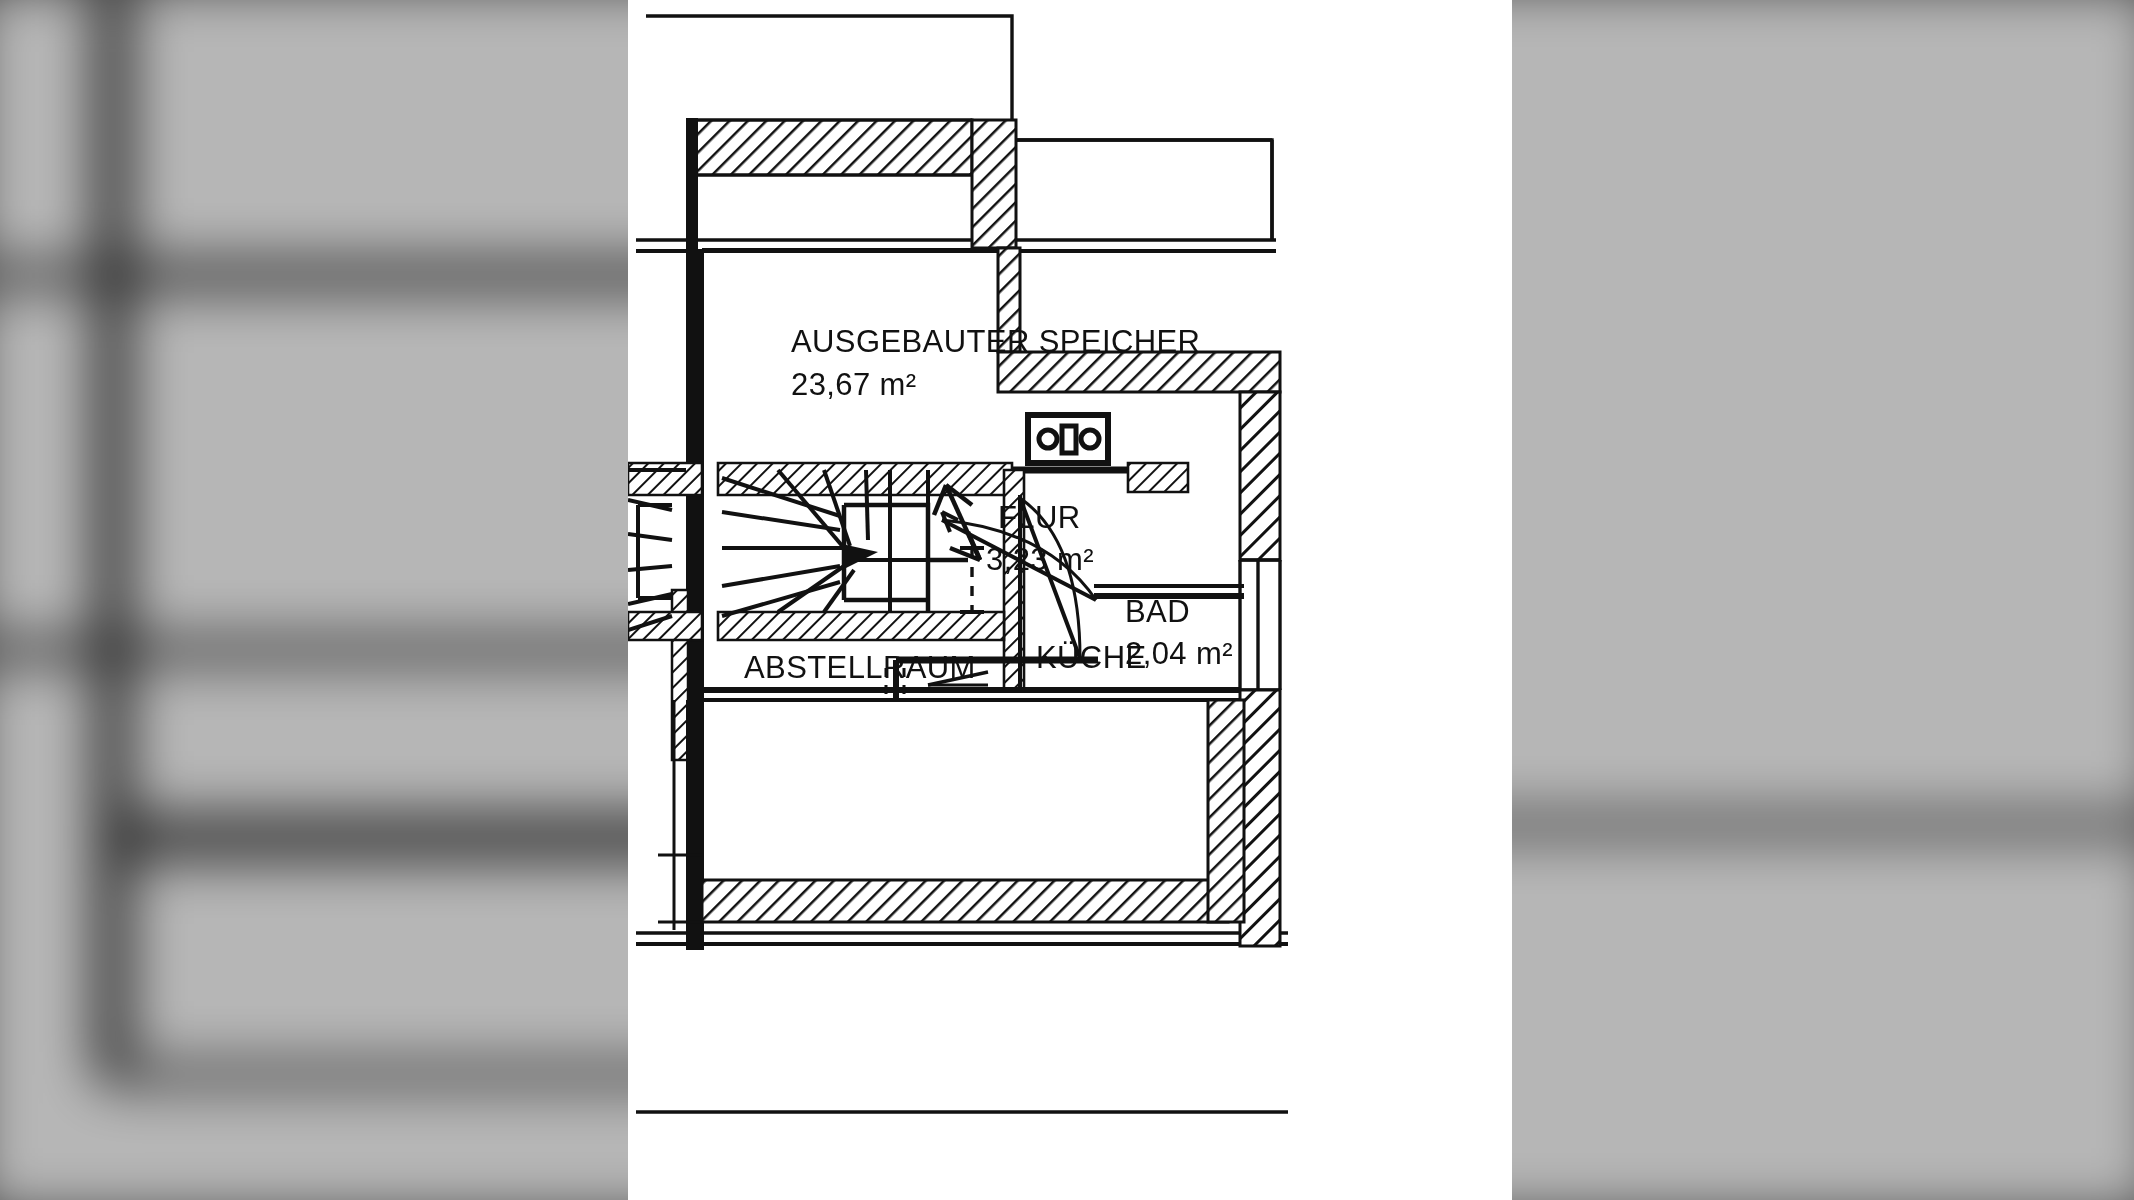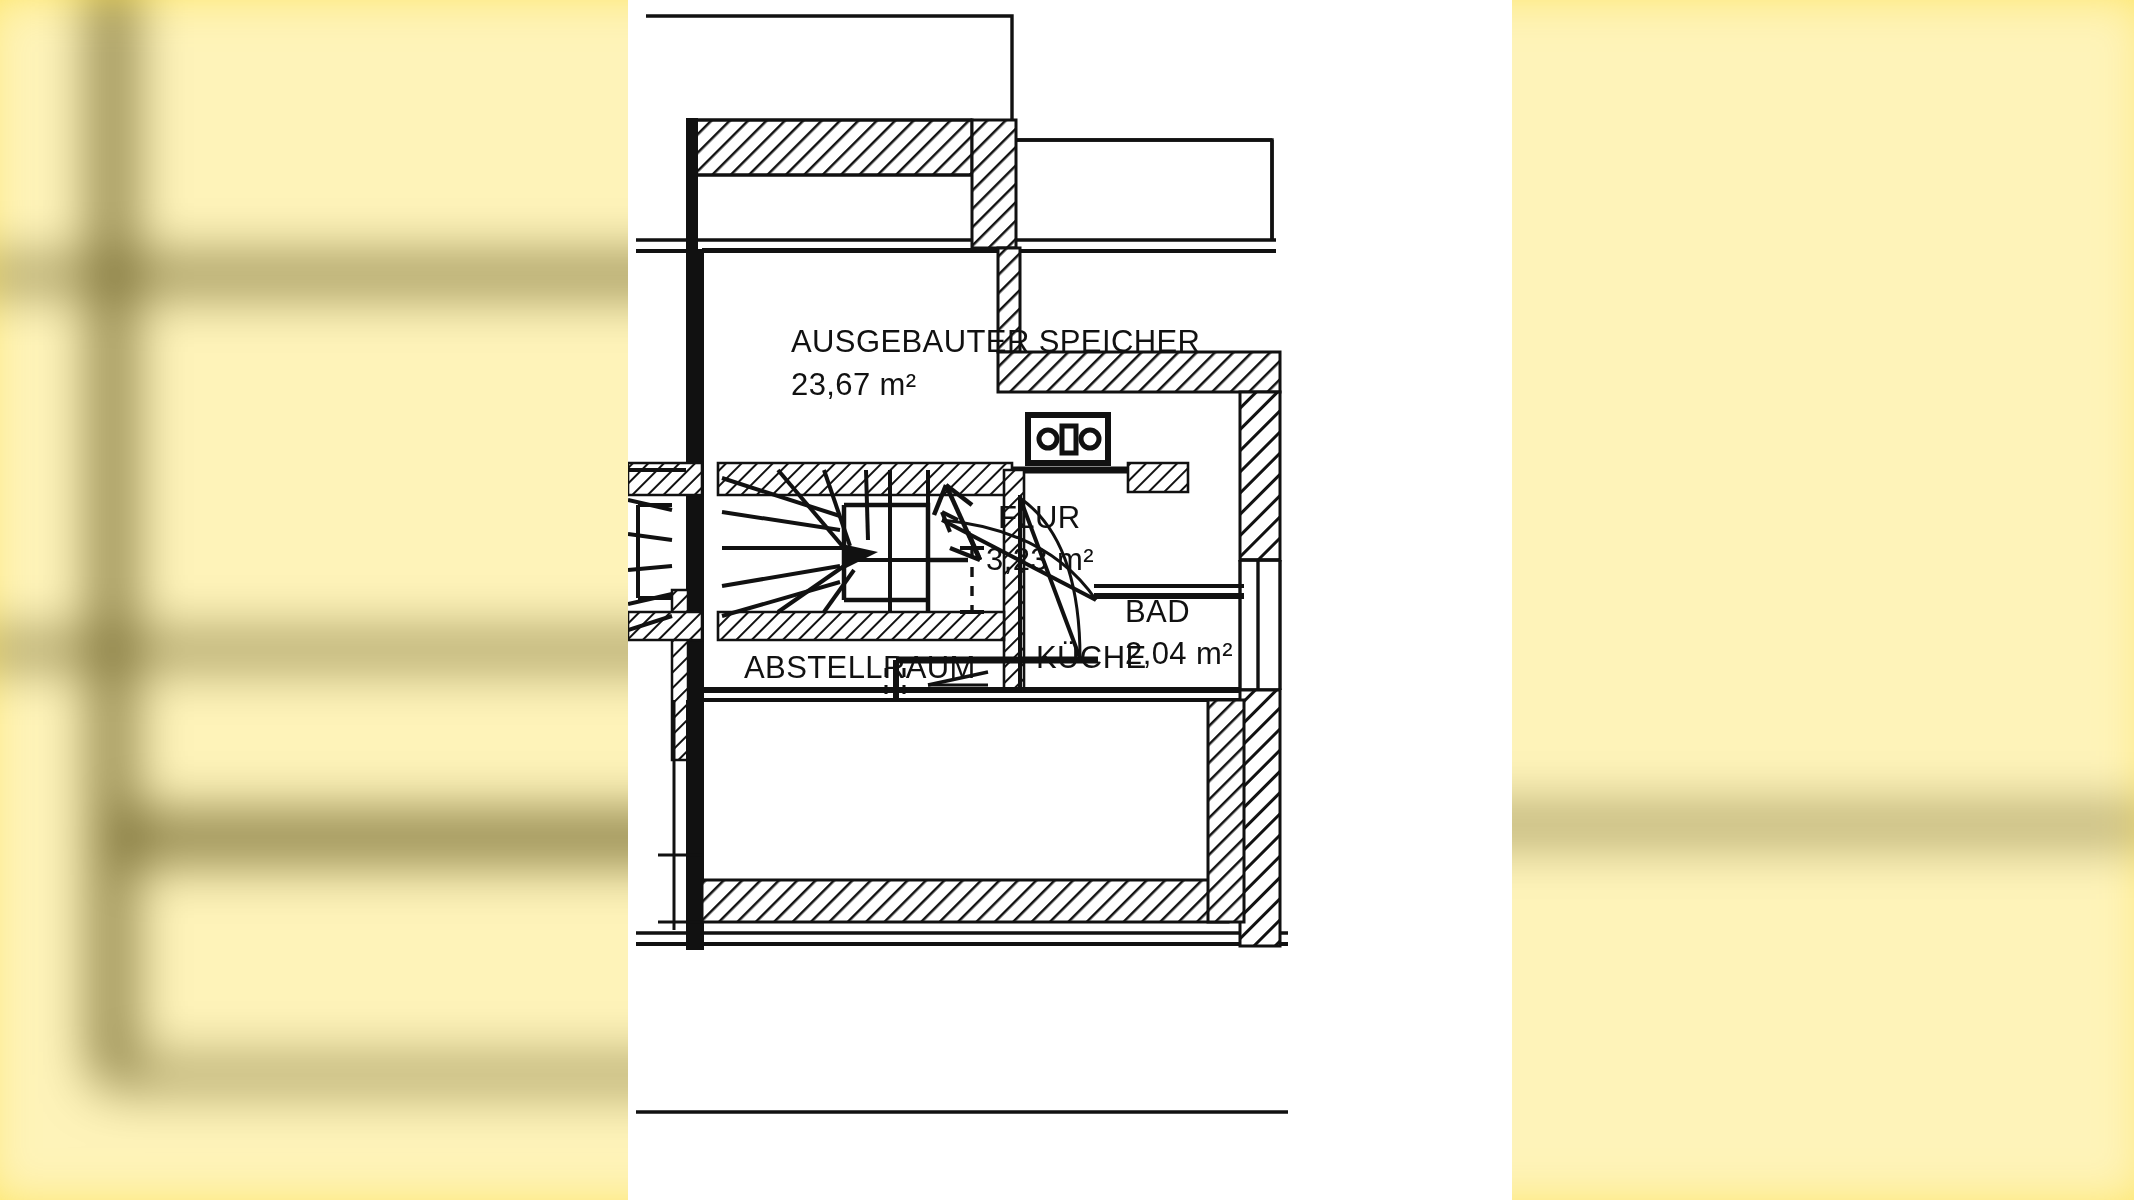--- a/index.html
+++ b/index.html
@@ -11,21 +11,21 @@
     width: 2134px;
     height: 1200px;
     overflow: hidden;
     font-family: "Liberation Sans", sans-serif;
   }
 
   #viewer {
     position: relative;
     width: 2134px;
     height: 1200px;
-    background: #fde047;
+    background: #404040;
     overflow: hidden;
   }
 
   
   #blur-backdrop {
     position: absolute;
     left: 0; top: 0;
     width: 2134px;
     height: 1200px;
     overflow: hidden;

